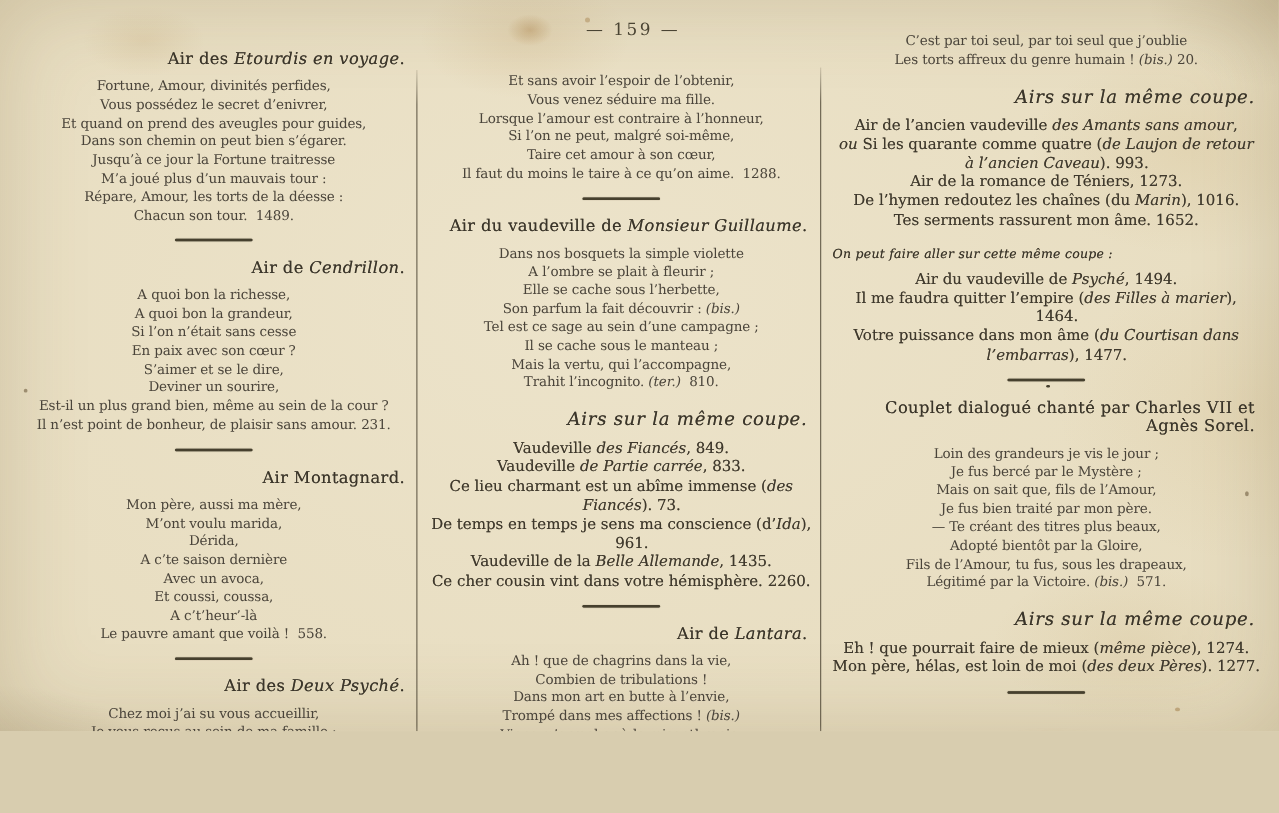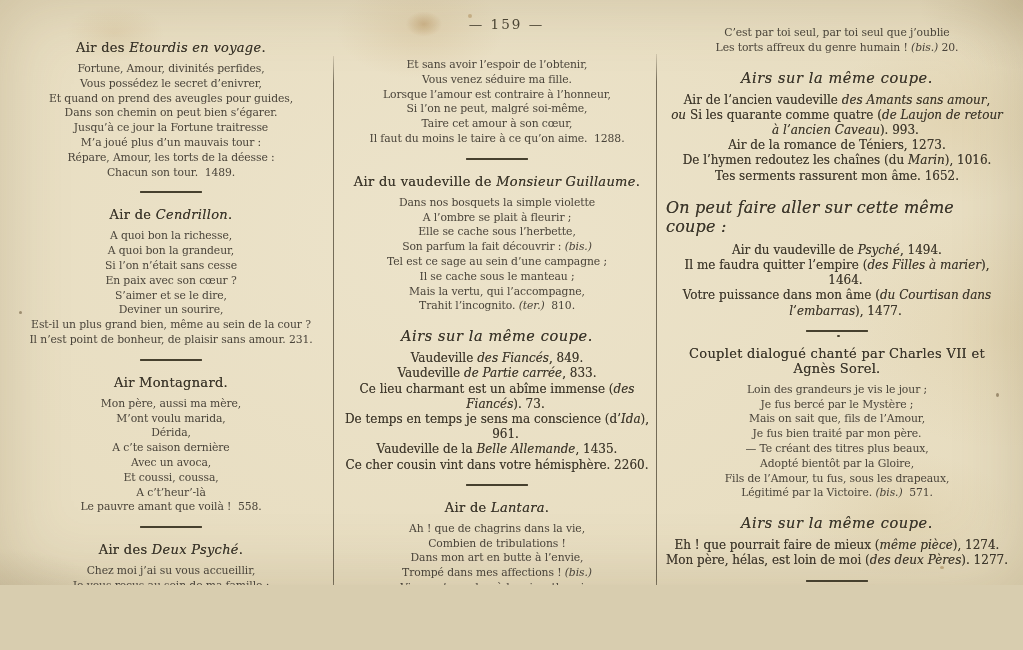--- a/index.html
+++ b/index.html
@@ -23,23 +23,23 @@
   .pagenum{
     position:absolute;top:16px;left:0;right:10px;text-align:center;
     font-size:13.5px;letter-spacing:2px;color:#4a4433;
   }
   .col{position:absolute;top:0;height:650px;overflow:hidden;text-align:center;box-sizing:border-box;}
   .col1{left:14px;width:314px;padding-top:40px;}
   .col2{left:344px;width:306px;padding-top:58px;}
   .col3{left:666px;width:342px;padding-top:26px;}
   .col > :first-child{margin-top:0;}
   .heading{font-size:13px;margin:14px 4px 7px;letter-spacing:.3px;color:#3a352a;
-           text-shadow:0 0 .4px rgba(58,50,35,.7);}
+           text-shadow:0 0 .4px rgba(58,50,35,.7);text-align:right;}
   .heading.hi{font-style:italic;font-size:14.5px;letter-spacing:.6px;}
-  .heading.hs{font-style:italic;font-size:16px;text-align:left;margin-left:0;letter-spacing:.2px;}
+  .heading.hs{font-style:italic;font-size:10px;text-align:left;margin-left:0;letter-spacing:.2px;}
   .it{font-style:italic;}
   .poem{font-size:10.8px;line-height:14.8px;letter-spacing:-.1px;color:#4a443a;}
   .poem .line{white-space:pre-wrap;}
   .list{text-align:center;font-size:12px;line-height:15.2px;color:#3e382c;
         text-shadow:0 0 .4px rgba(58,50,35,.6);}
   .list .line{padding-left:17px;text-indent:-17px;}
   .rule{width:62px;height:2px;background:#46402e;margin:11px auto 10px;border-radius:1px;
         box-shadow:0 0 .6px rgba(60,52,36,.8);}
   .rule-dot{position:relative;}
   .rule-dot::after{content:"";position:absolute;left:50%;top:5px;width:2.5px;height:2.5px;

